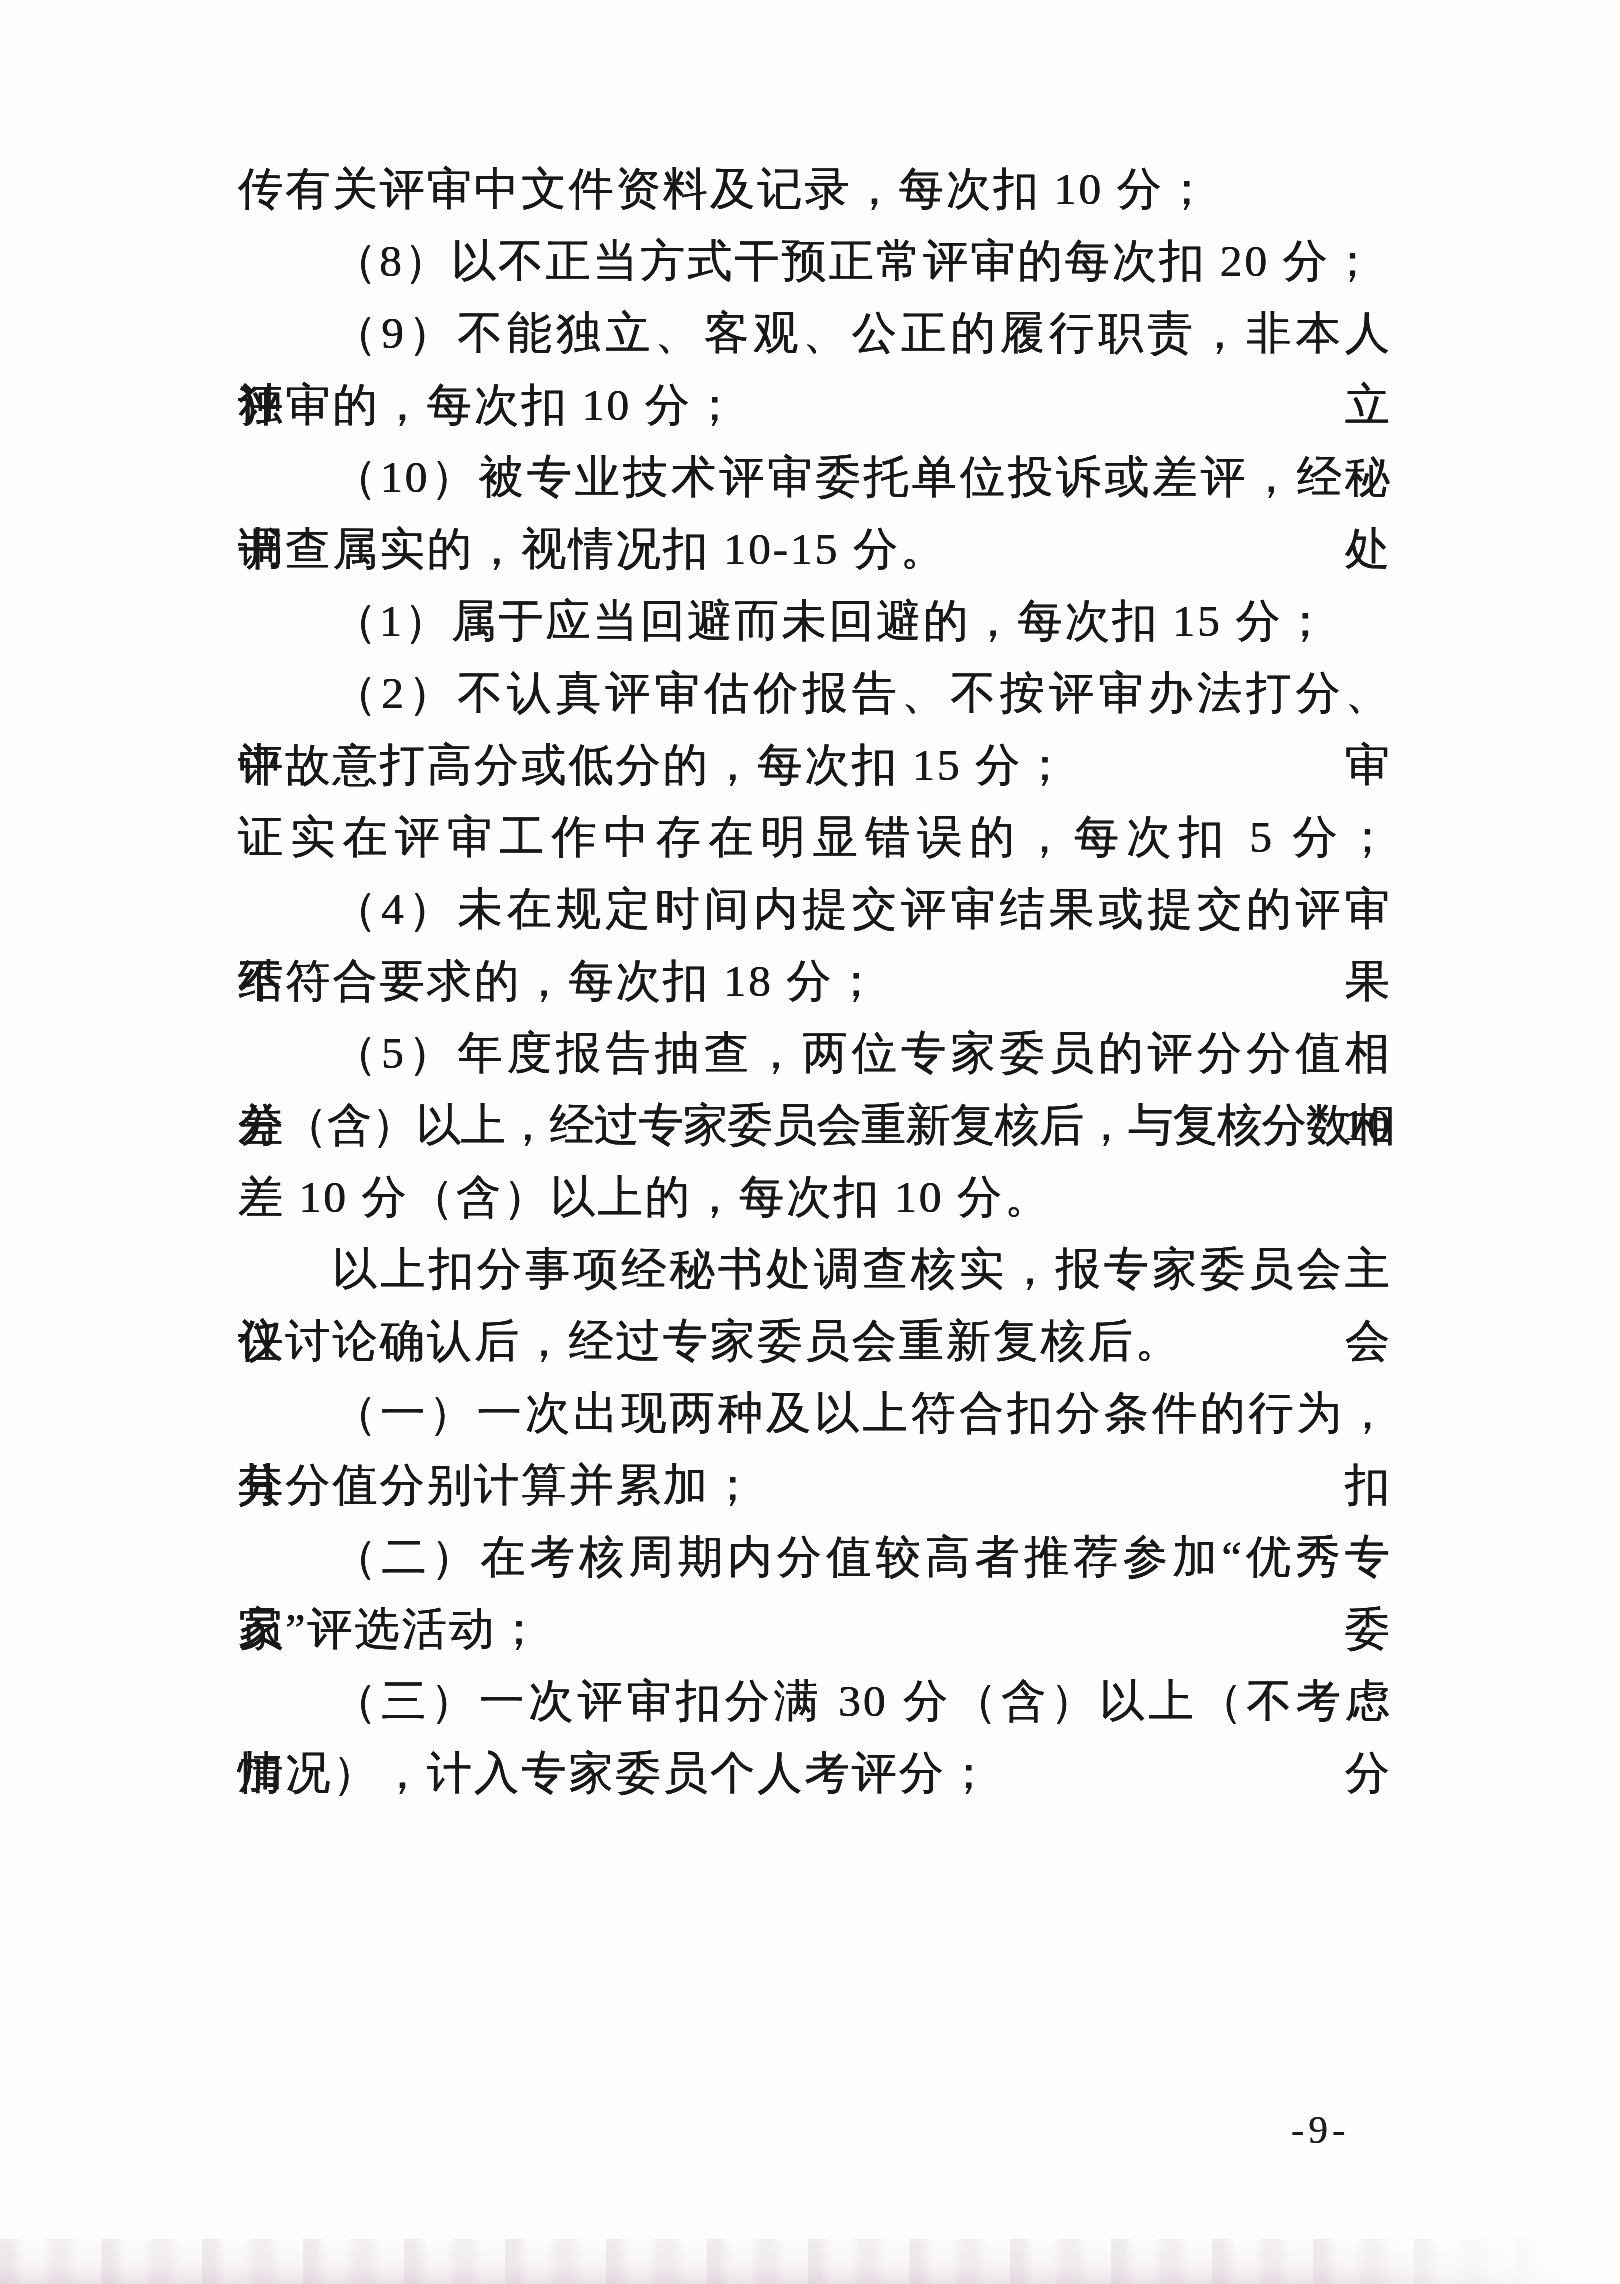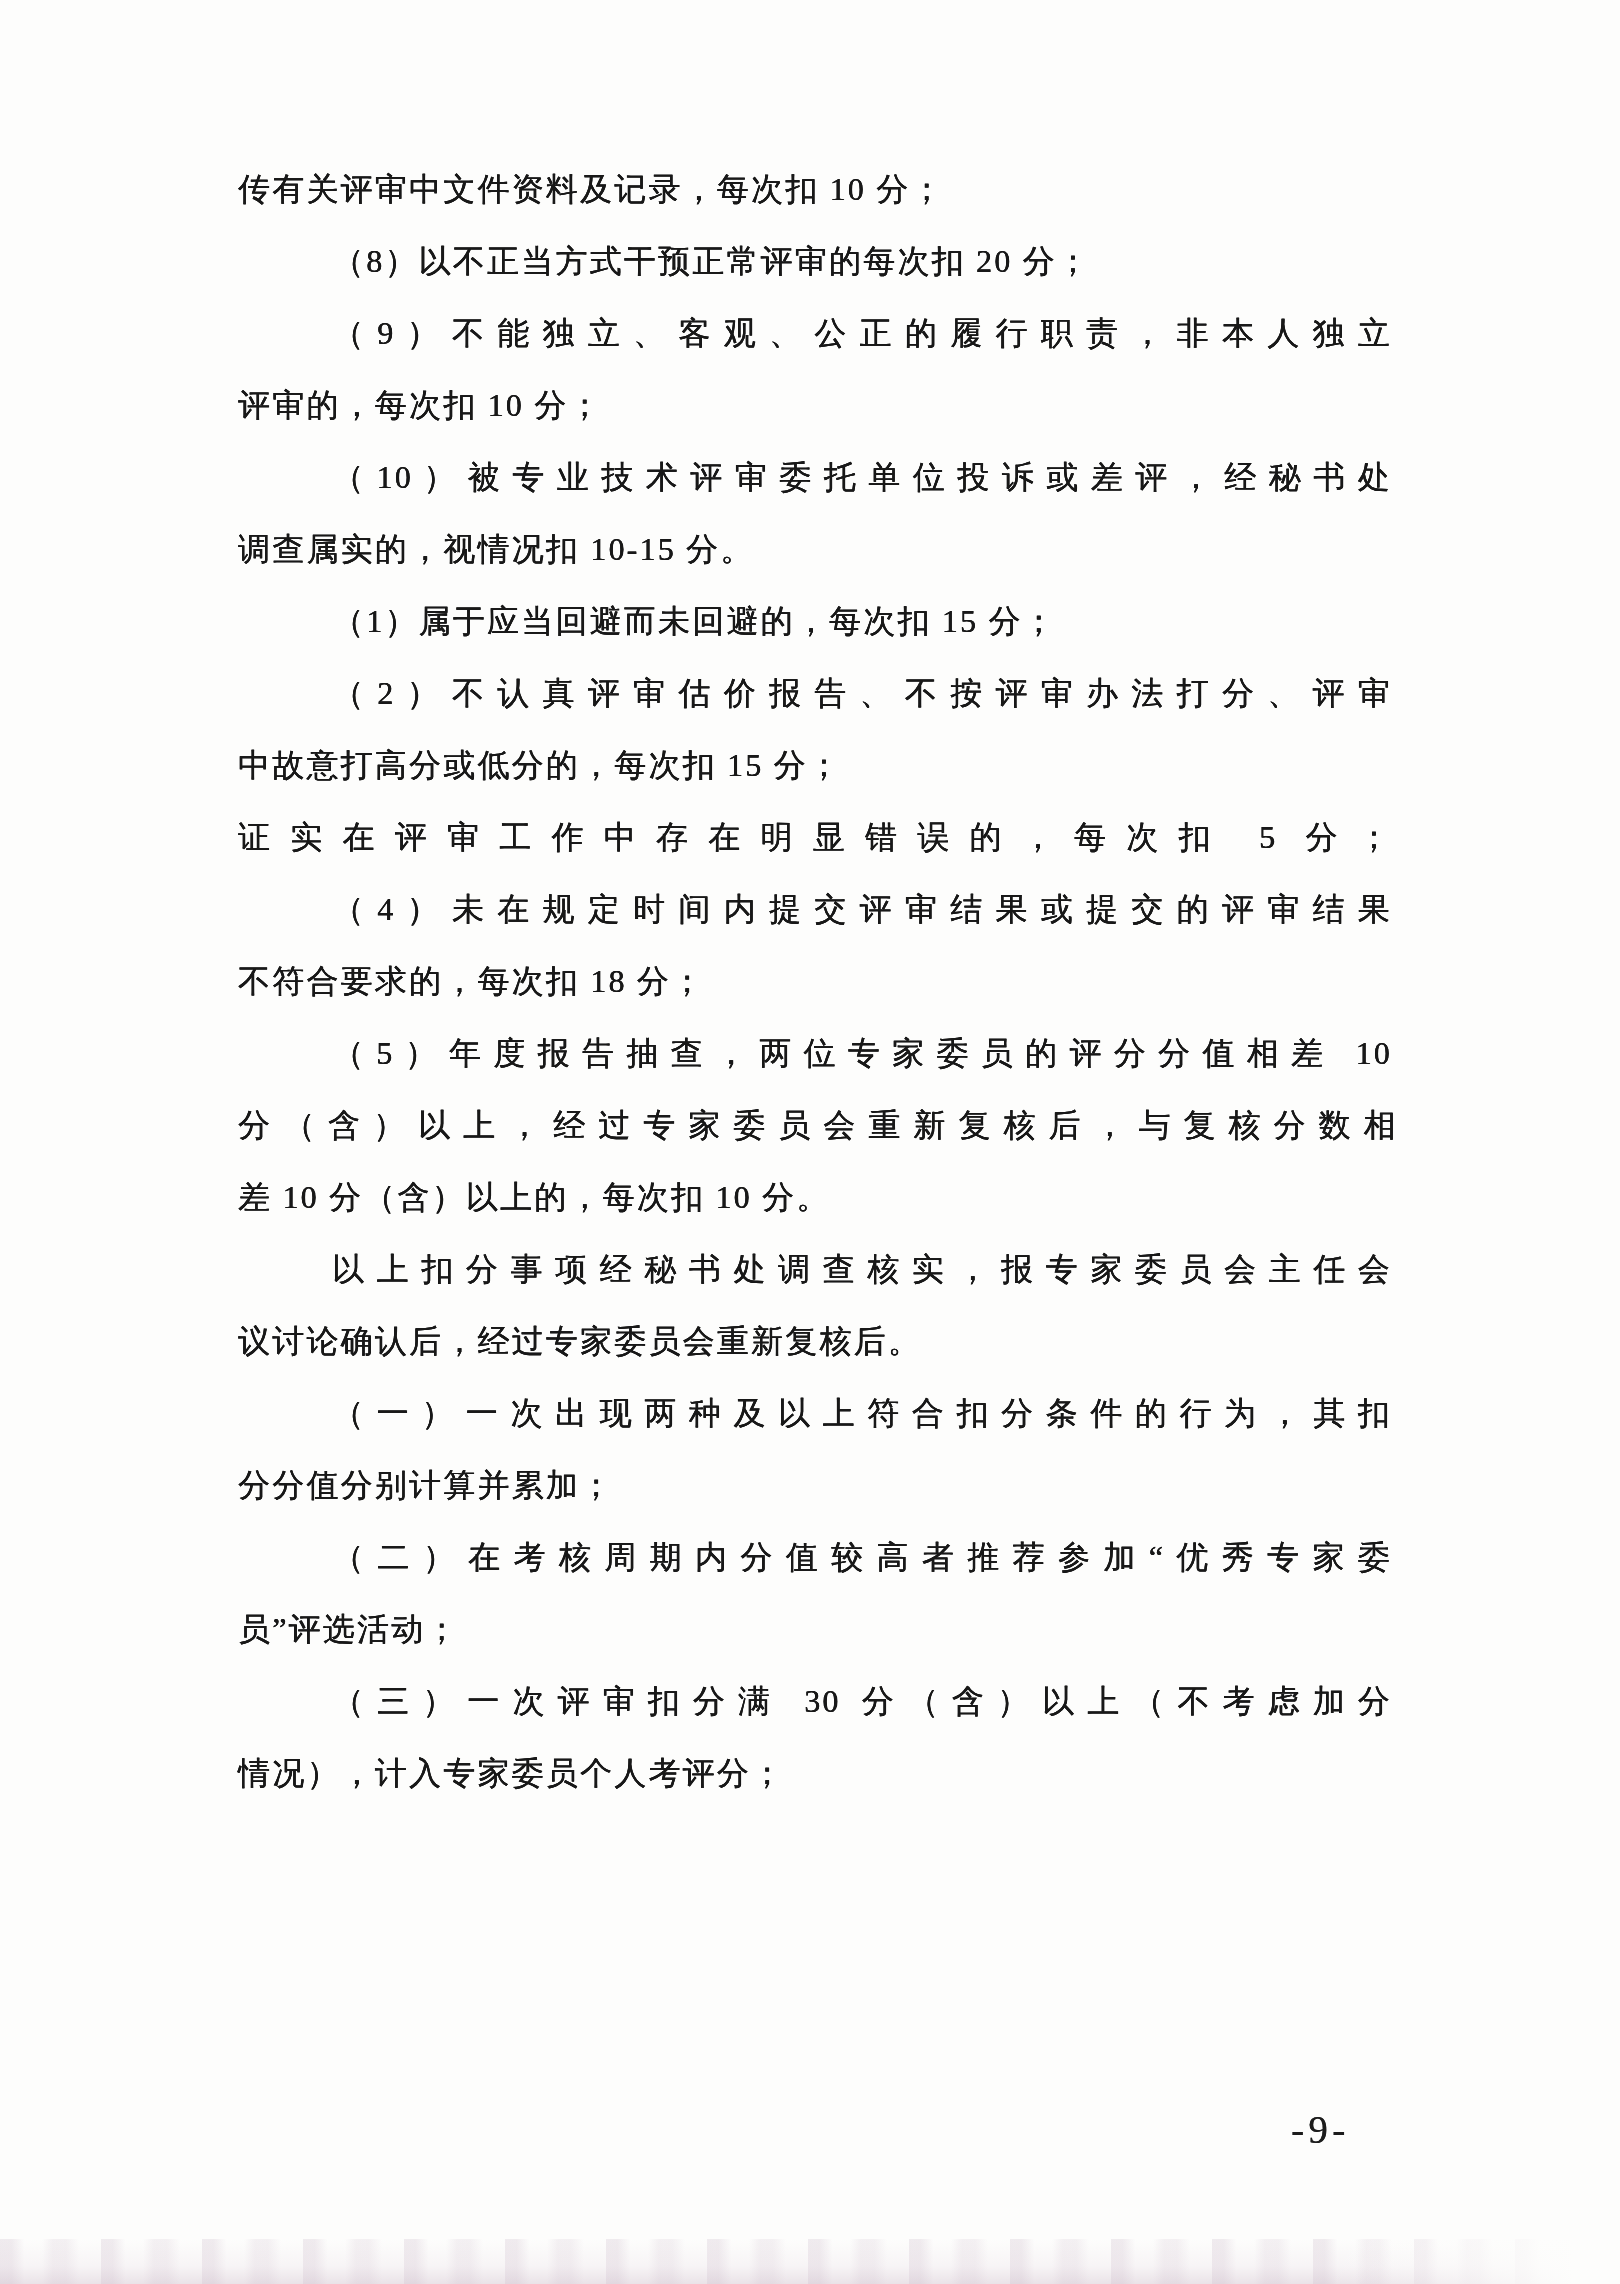--- a/index.html
+++ b/index.html
@@ -15,21 +15,21 @@
   .textblock{
     position:absolute;
     left:238px;
     top:153px;
     width:1154px;
     color:#181818;
   }
   .line{
     height:72px;
     line-height:72px;
-    font-size:32px;
+    font-size:45px;
     letter-spacing:2.2px;
     white-space:nowrap;
     text-shadow:0.3px 0 0 currentColor, 0 0.3px 0 currentColor;
   }
   .line.full{
     white-space:normal;
     text-align:justify;
     text-align-last:justify;
     text-justify:inter-character;
   }

